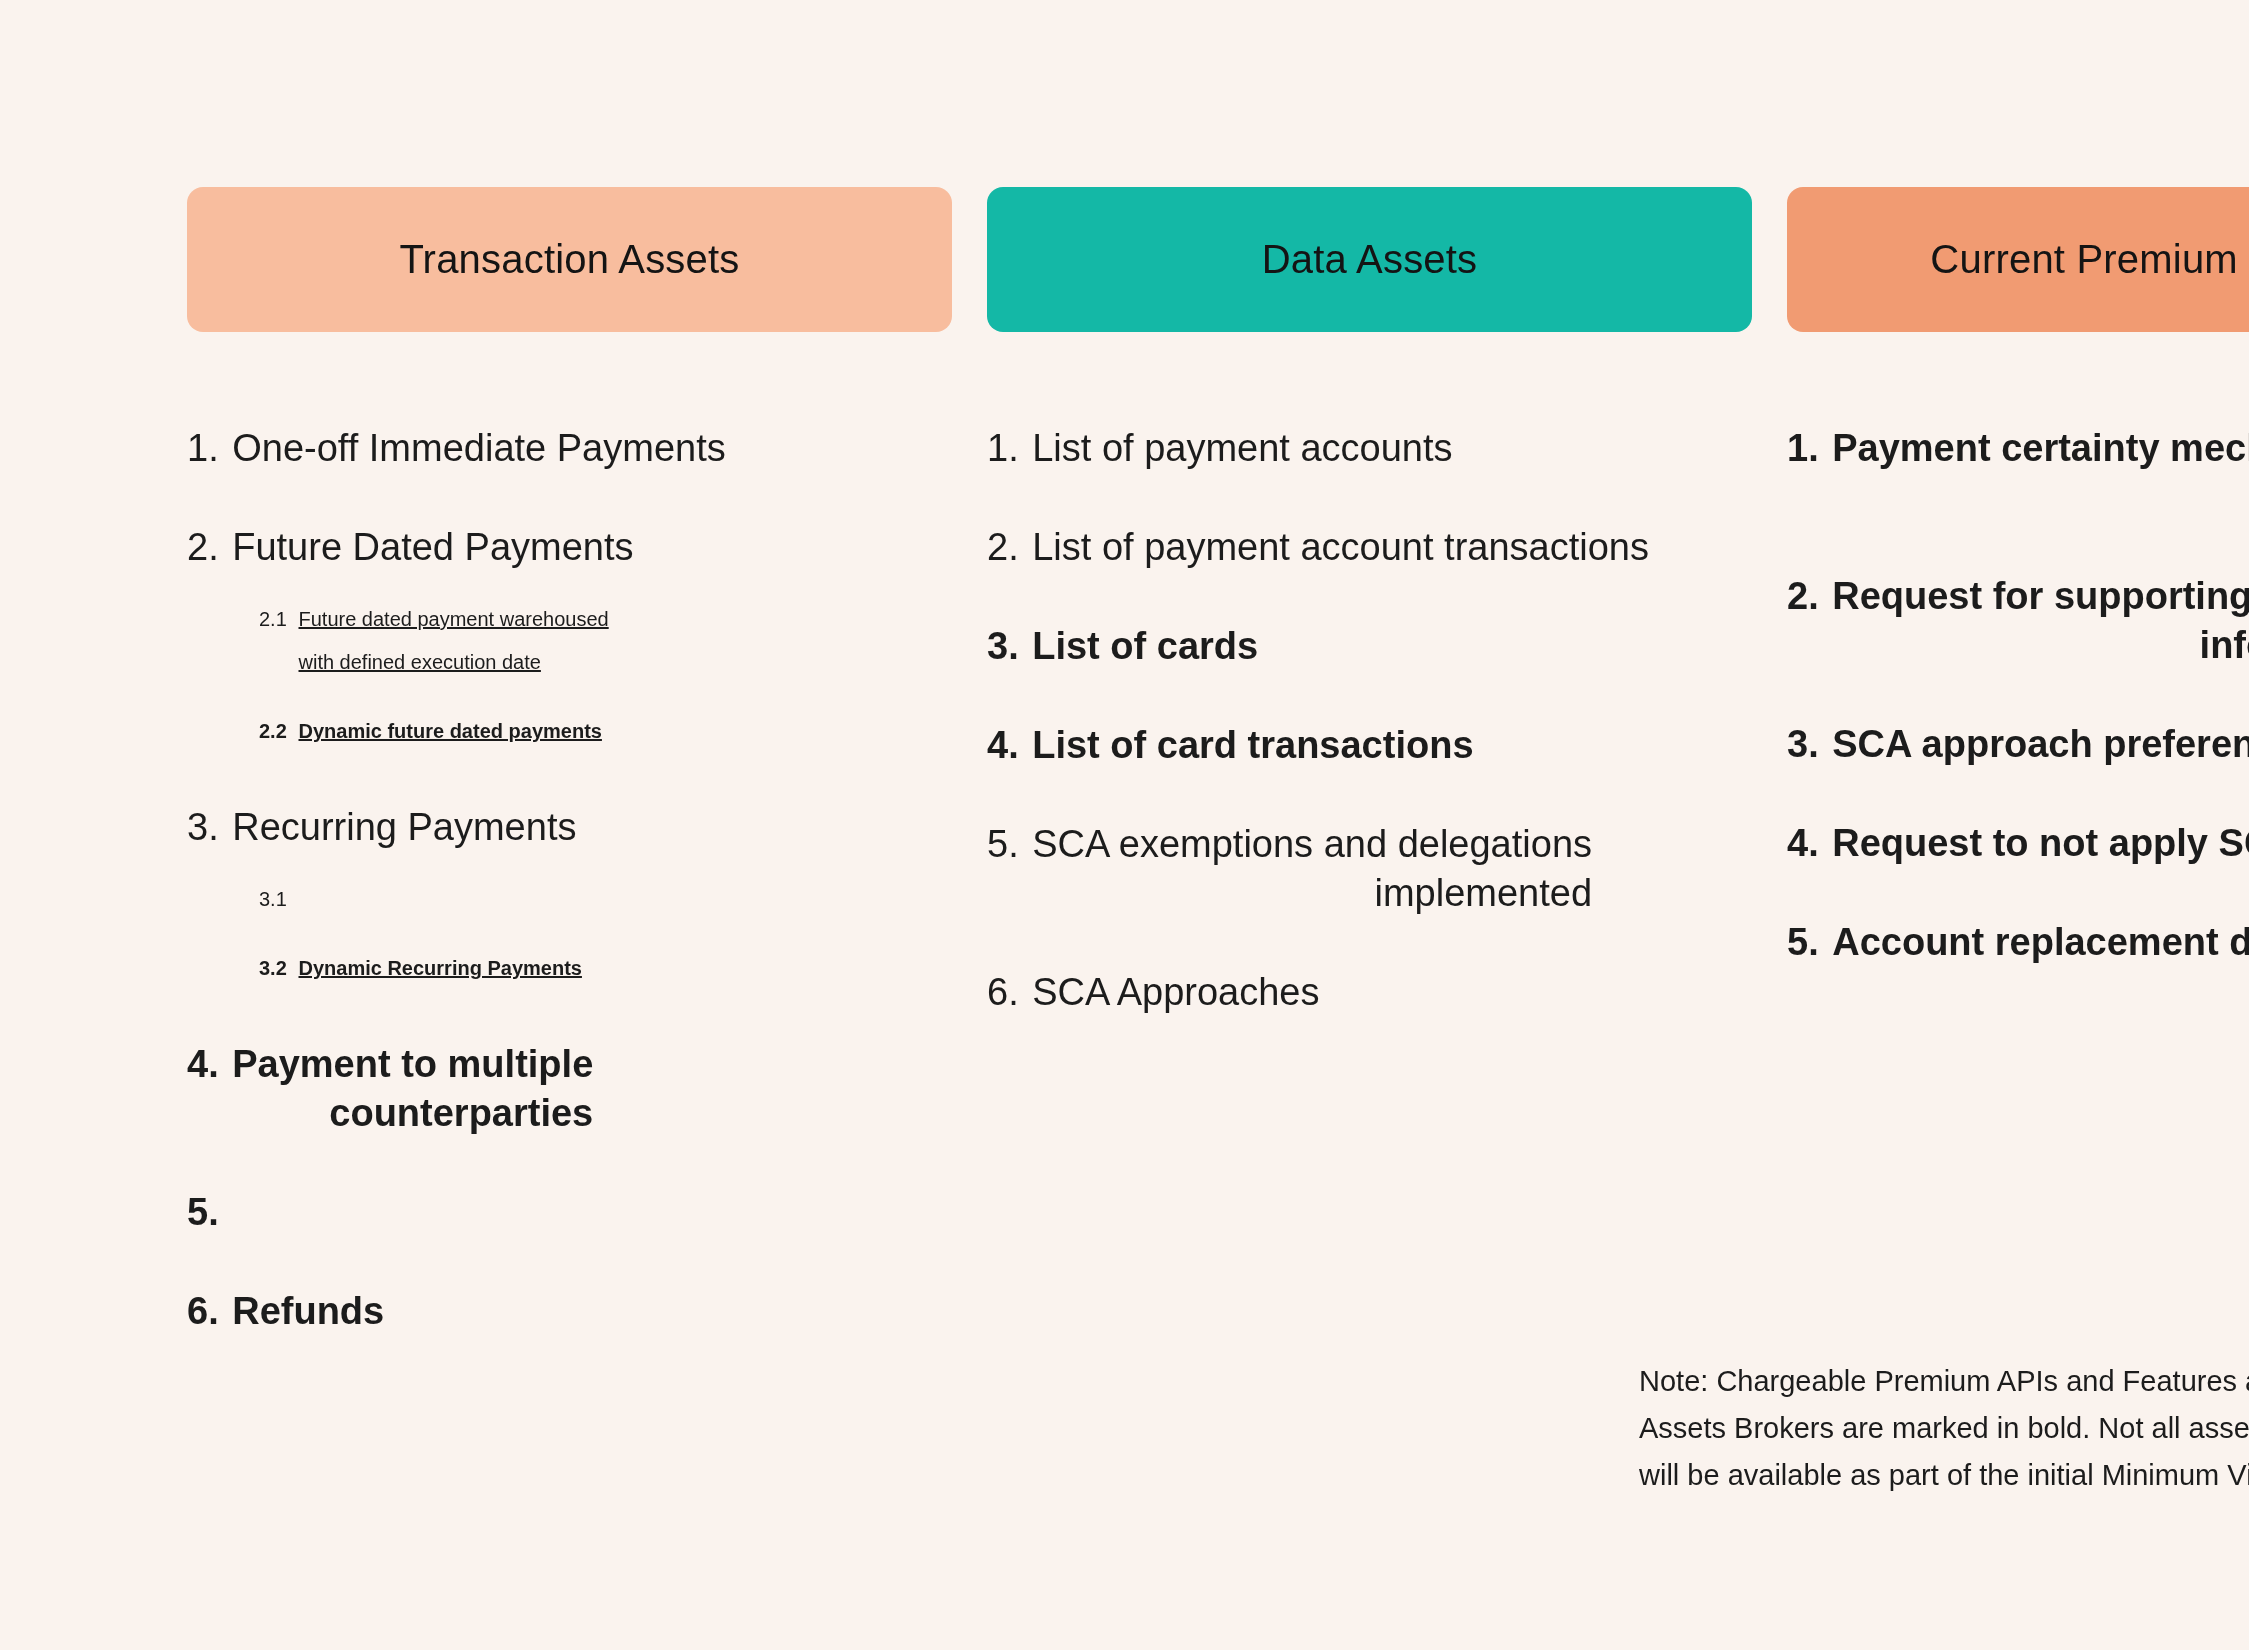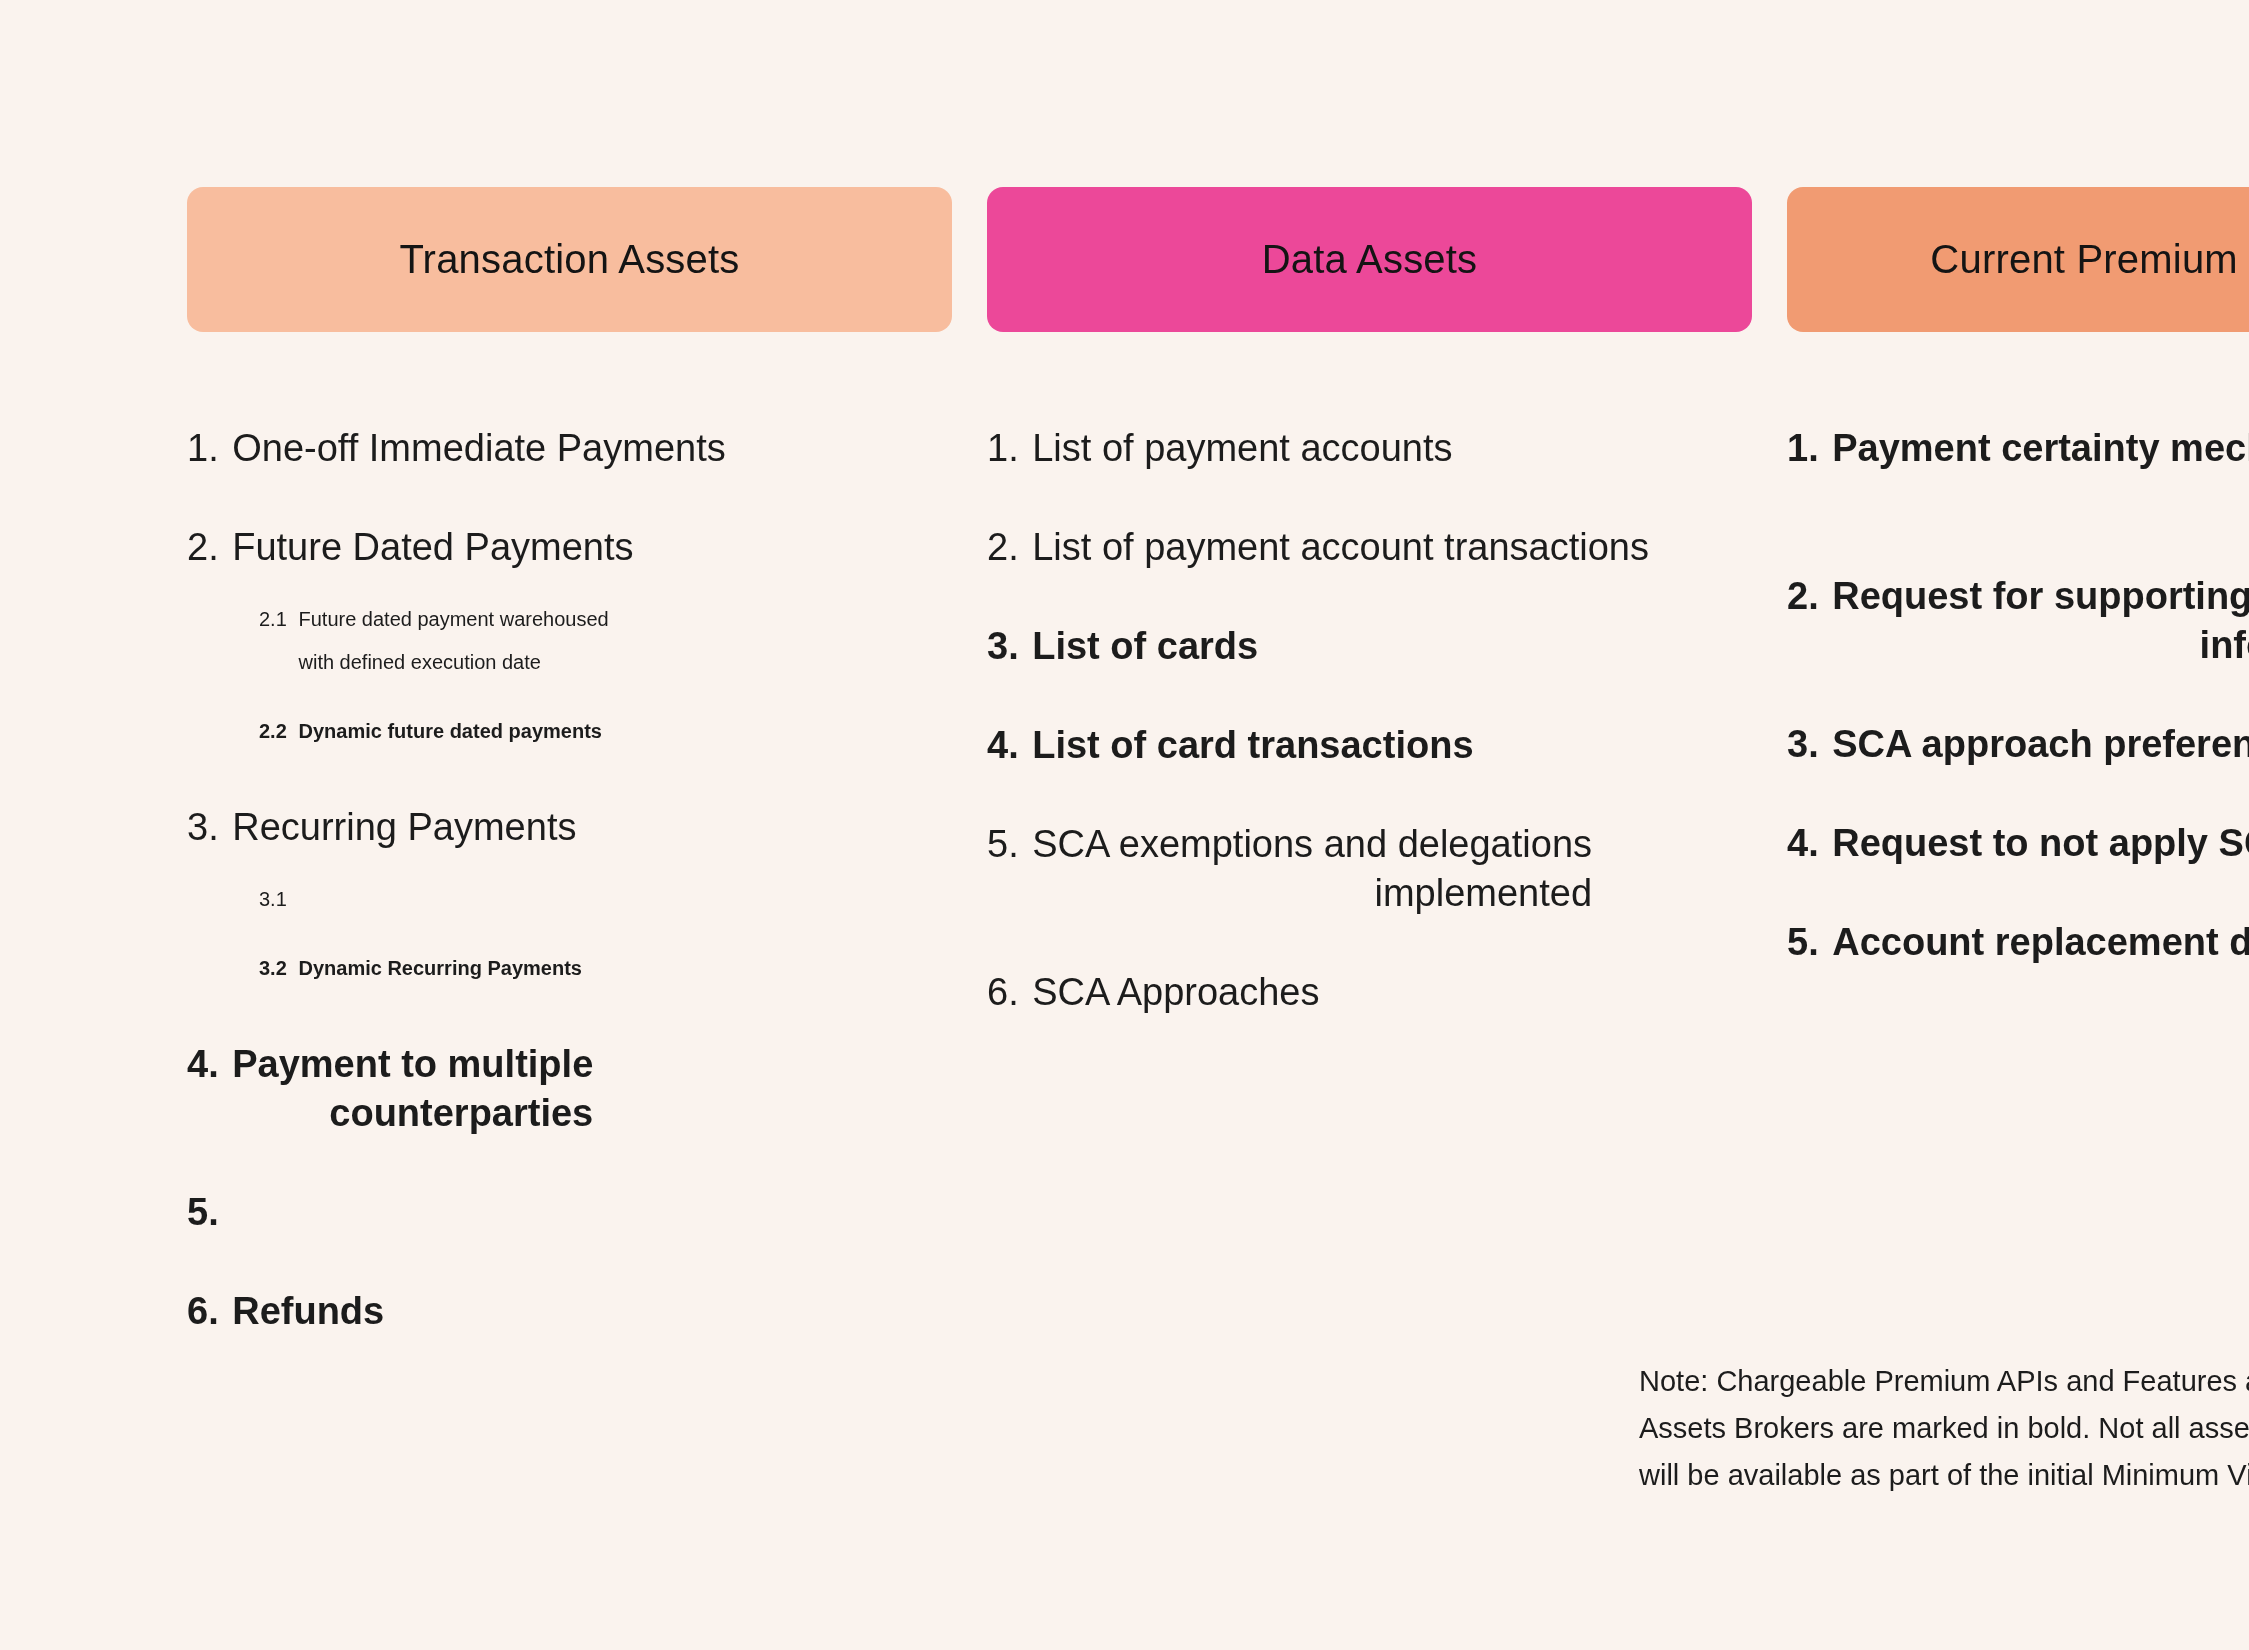--- a/index.html
+++ b/index.html
@@ -73,20 +73,21 @@
     margin-top: 26px;
     font-weight: 400;
   }
   .sub-item .item-num {
     flex: 0 0 auto;
     margin-right: 11.7px;
     white-space: nowrap;
   }
   .sub-item .item-text {
     white-space: pre-line;
+    text-decoration: underline;
   }
   .sub-item.bold {
     font-weight: 700;
   }
   .note {
     position: absolute;
     left: 1639px;
     top: 1358px;
     font-size: 29px;
     line-height: 47px;
@@ -156,21 +157,21 @@
           </div>
           <div class="list-item">
             <div class="item-row bold">
               <span class="item-num">6.</span>
               <span class="item-text">Refunds</span>
             </div>
           </div>
         </div>
       </div>
       <div class="column">
-        <div class="column-header" style="background: #ec4899; text-align: center;">Data Assets</div>
+        <div class="column-header" style="background: #14b8a6; text-align: center;">Data Assets</div>
         <div class="column-list">
           <div class="list-item">
             <div class="item-row">
               <span class="item-num">1.</span>
               <span class="item-text">List of payment accounts</span>
             </div>
           </div>
           <div class="list-item">
             <div class="item-row">
               <span class="item-num">2.</span>

